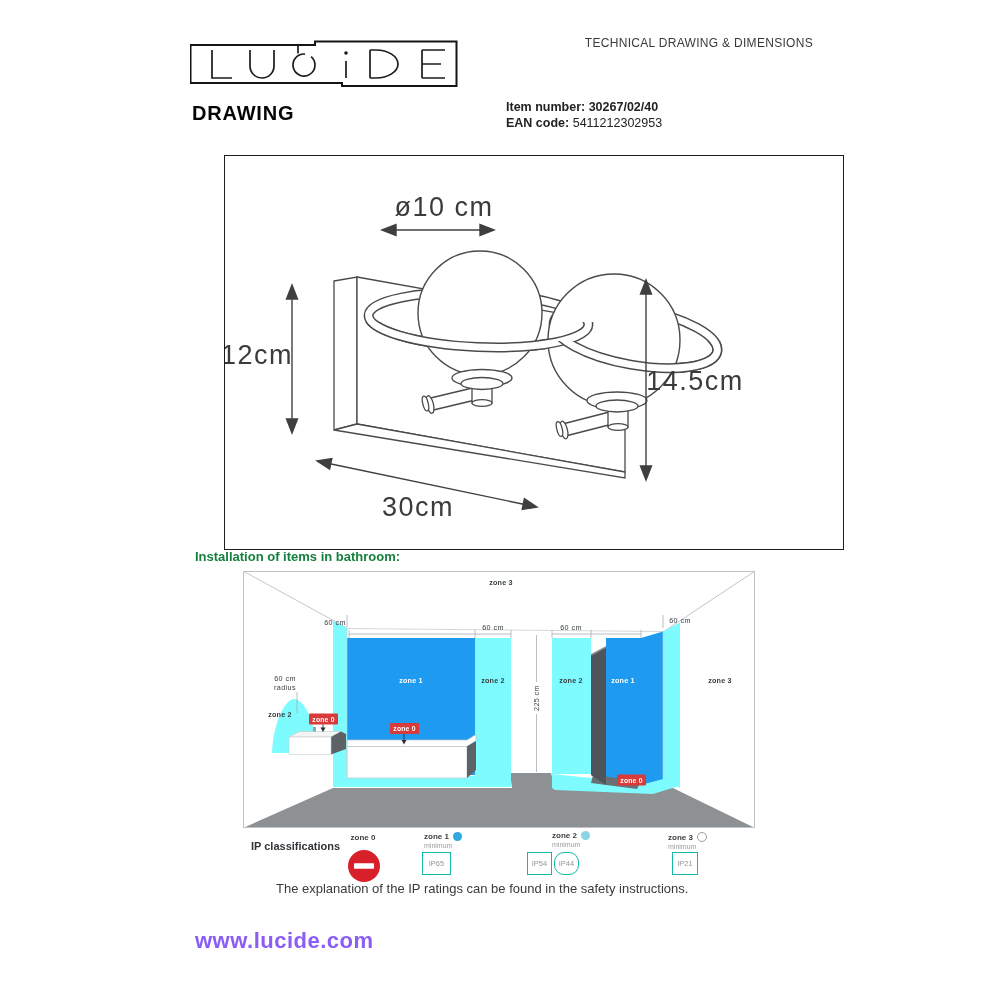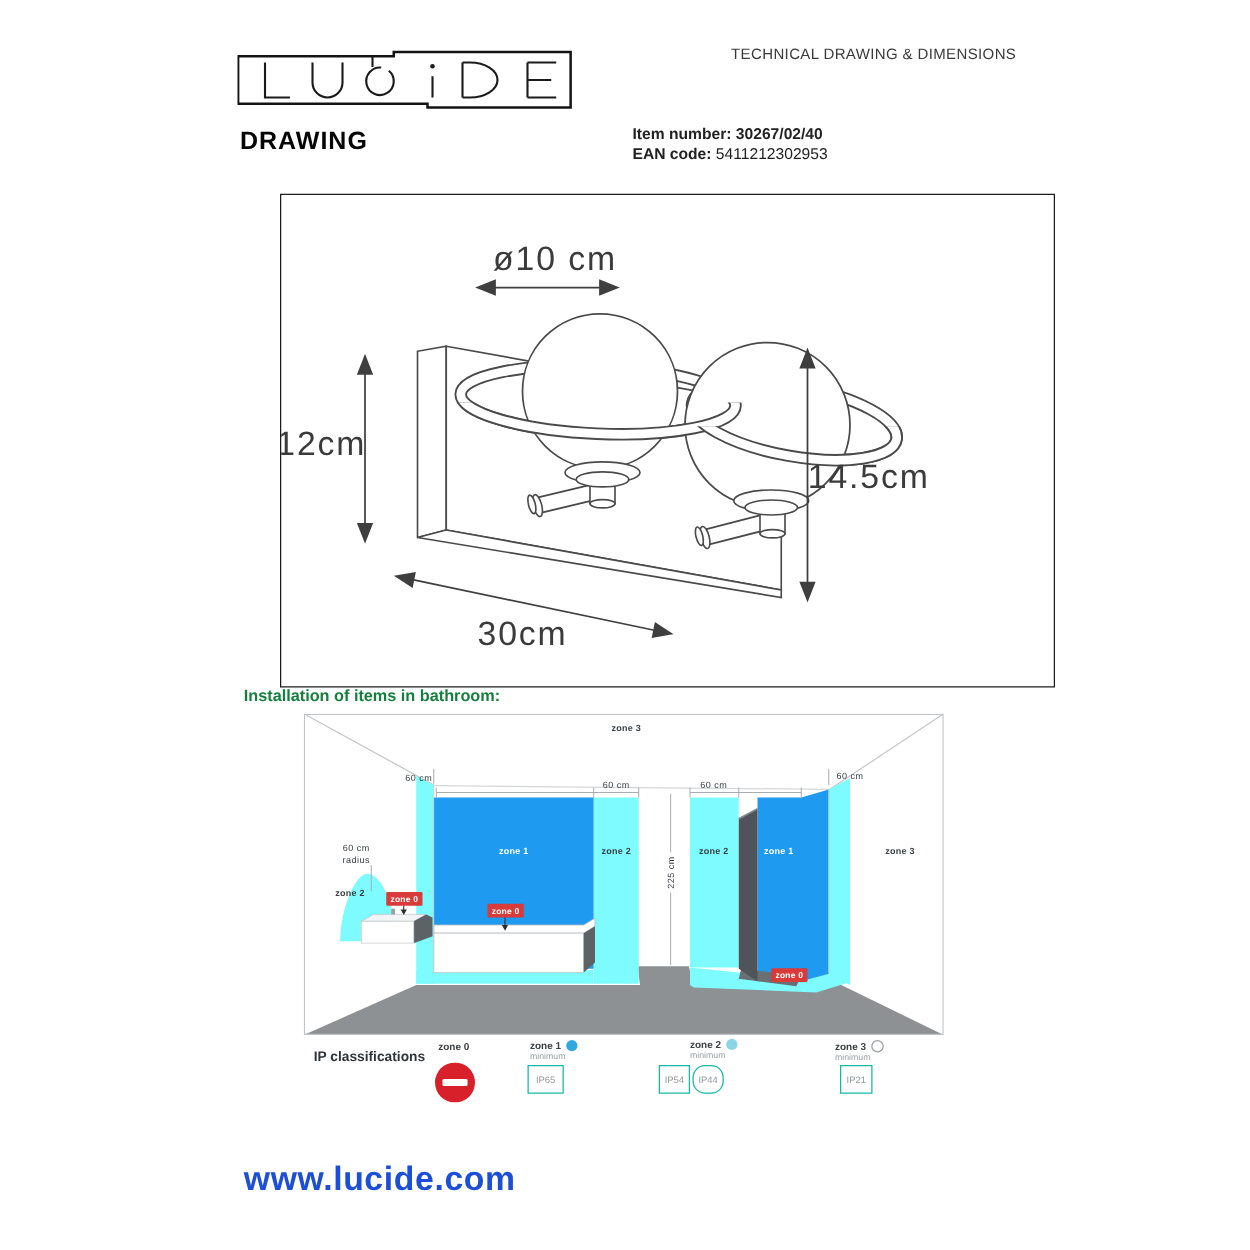--- a/index.html
+++ b/index.html
@@ -20,21 +20,21 @@
   .zlabel{font-weight:700;display:flex;align-items:center;gap:4px;}
   .zmin{color:#9aa0a3;font-size:7px;margin-top:1px;}
   .dot{width:9px;height:9px;border-radius:50%;display:inline-block;}
   .dot-z1{background:#2FA8DF;}
   .dot-z2{background:#8AD4E6;}
   .dot-z3{background:#fff;border:1px solid #9aa0a3;width:10px;height:10px;box-sizing:border-box;}
   .ipbox{position:absolute;border:1px solid #14b8a6;background:#fff;color:#93989c;
          font-size:7.5px;display:flex;align-items:center;justify-content:center;height:21px;}
   .note{left:276px;top:881px;font-size:13px;color:#3a3a3a;}
   .f1{left:195px;top:911px;font-size:15px;font-weight:700;color:#0d0d0d;}
-  .f2{left:195px;top:928px;font-size:27px;font-weight:700;letter-spacing:.5px;color:#1d4ed8;}
+  .f2{left:195px;top:928px;font-size:22px;font-weight:700;letter-spacing:.5px;color:#8b5cf6;}
   svg text{font-family:"Liberation Sans", sans-serif;}
   .dimtxt{font-size:27px;letter-spacing:1.5px;fill:#3b3b3b;}
   .zlab{font-size:7.2px;font-weight:600;fill:#394045;letter-spacing:.2px;}
   .zlab-w{fill:#ffffff;}
   .mlab{font-size:7.2px;fill:#394045;letter-spacing:.4px;}
   .badgetxt{font-size:6.8px;font-weight:700;fill:#ffffff;letter-spacing:.2px;}
 </style>
 </head>
 <body>
 
@@ -278,16 +278,17 @@
 
   <div class="ipzone" style="left:668px;top:832px;">
     <div class="zlabel">
       <span>zone 3</span>
       <span class="dot dot-z3"></span>
     </div>
     <div class="zmin">minimum</div>
   </div>
   <div class="ipbox" style="left:672px;top:852px;width:24px;">IP21</div>
 
+  <div class="abs note">The explanation of the IP ratings can be found in the safety instructions.</div>
 
   <div class="abs f2">www.lucide.com</div>
 
 </div>
 
 </body></html>

